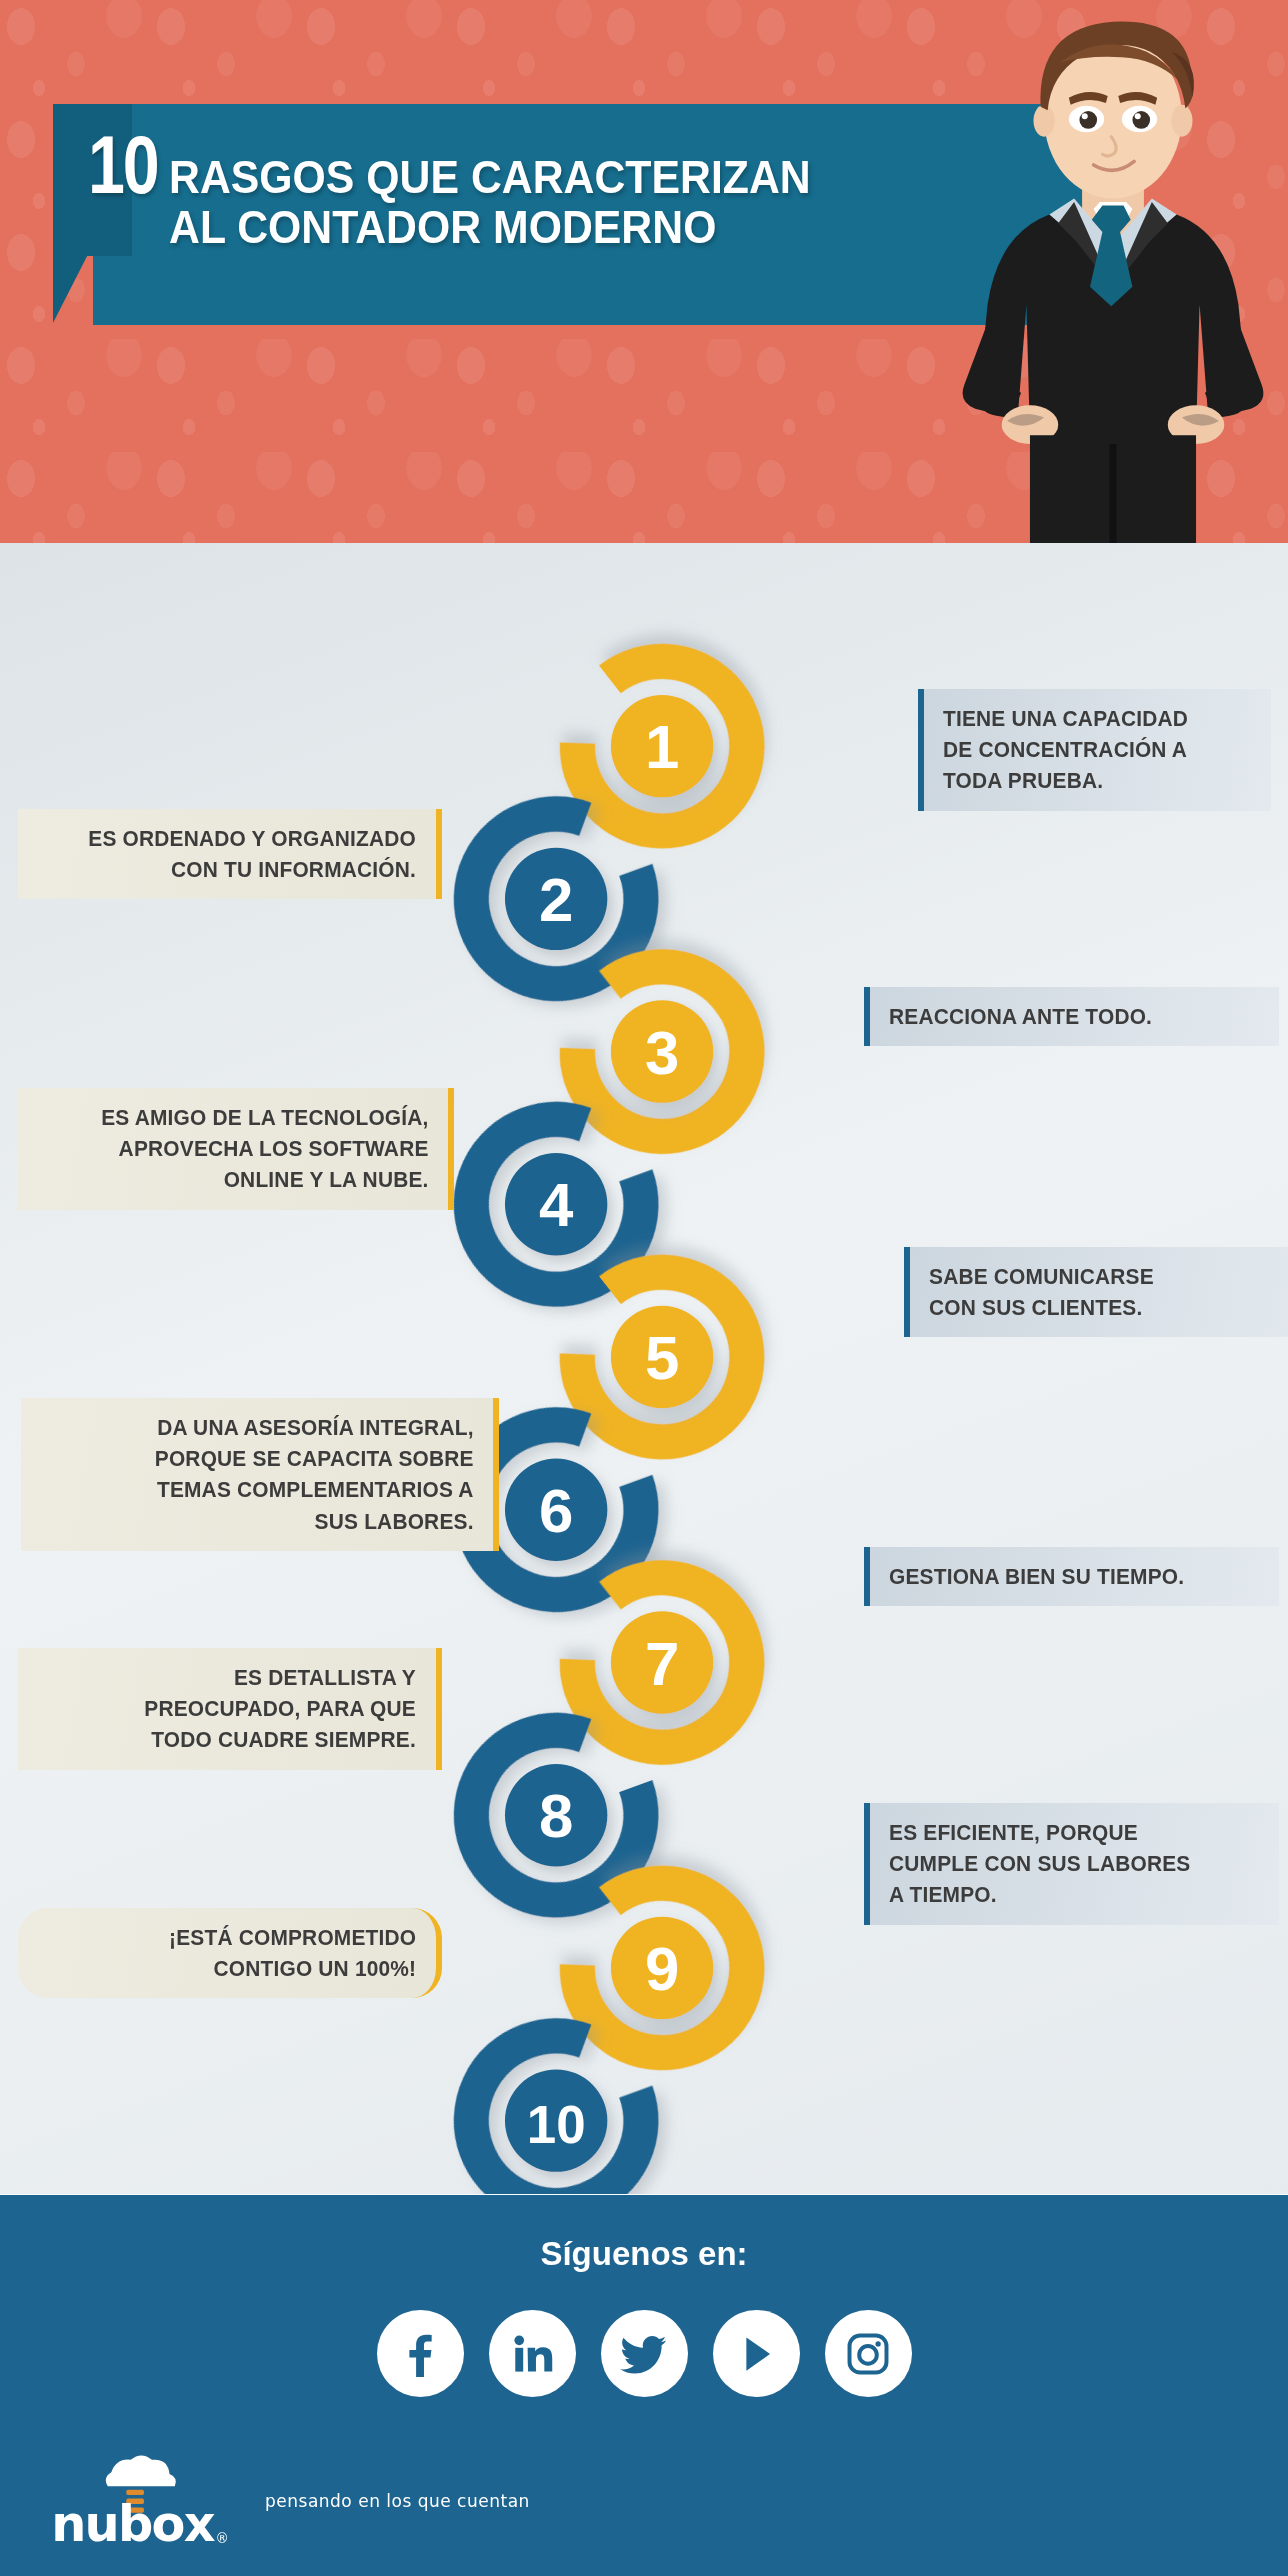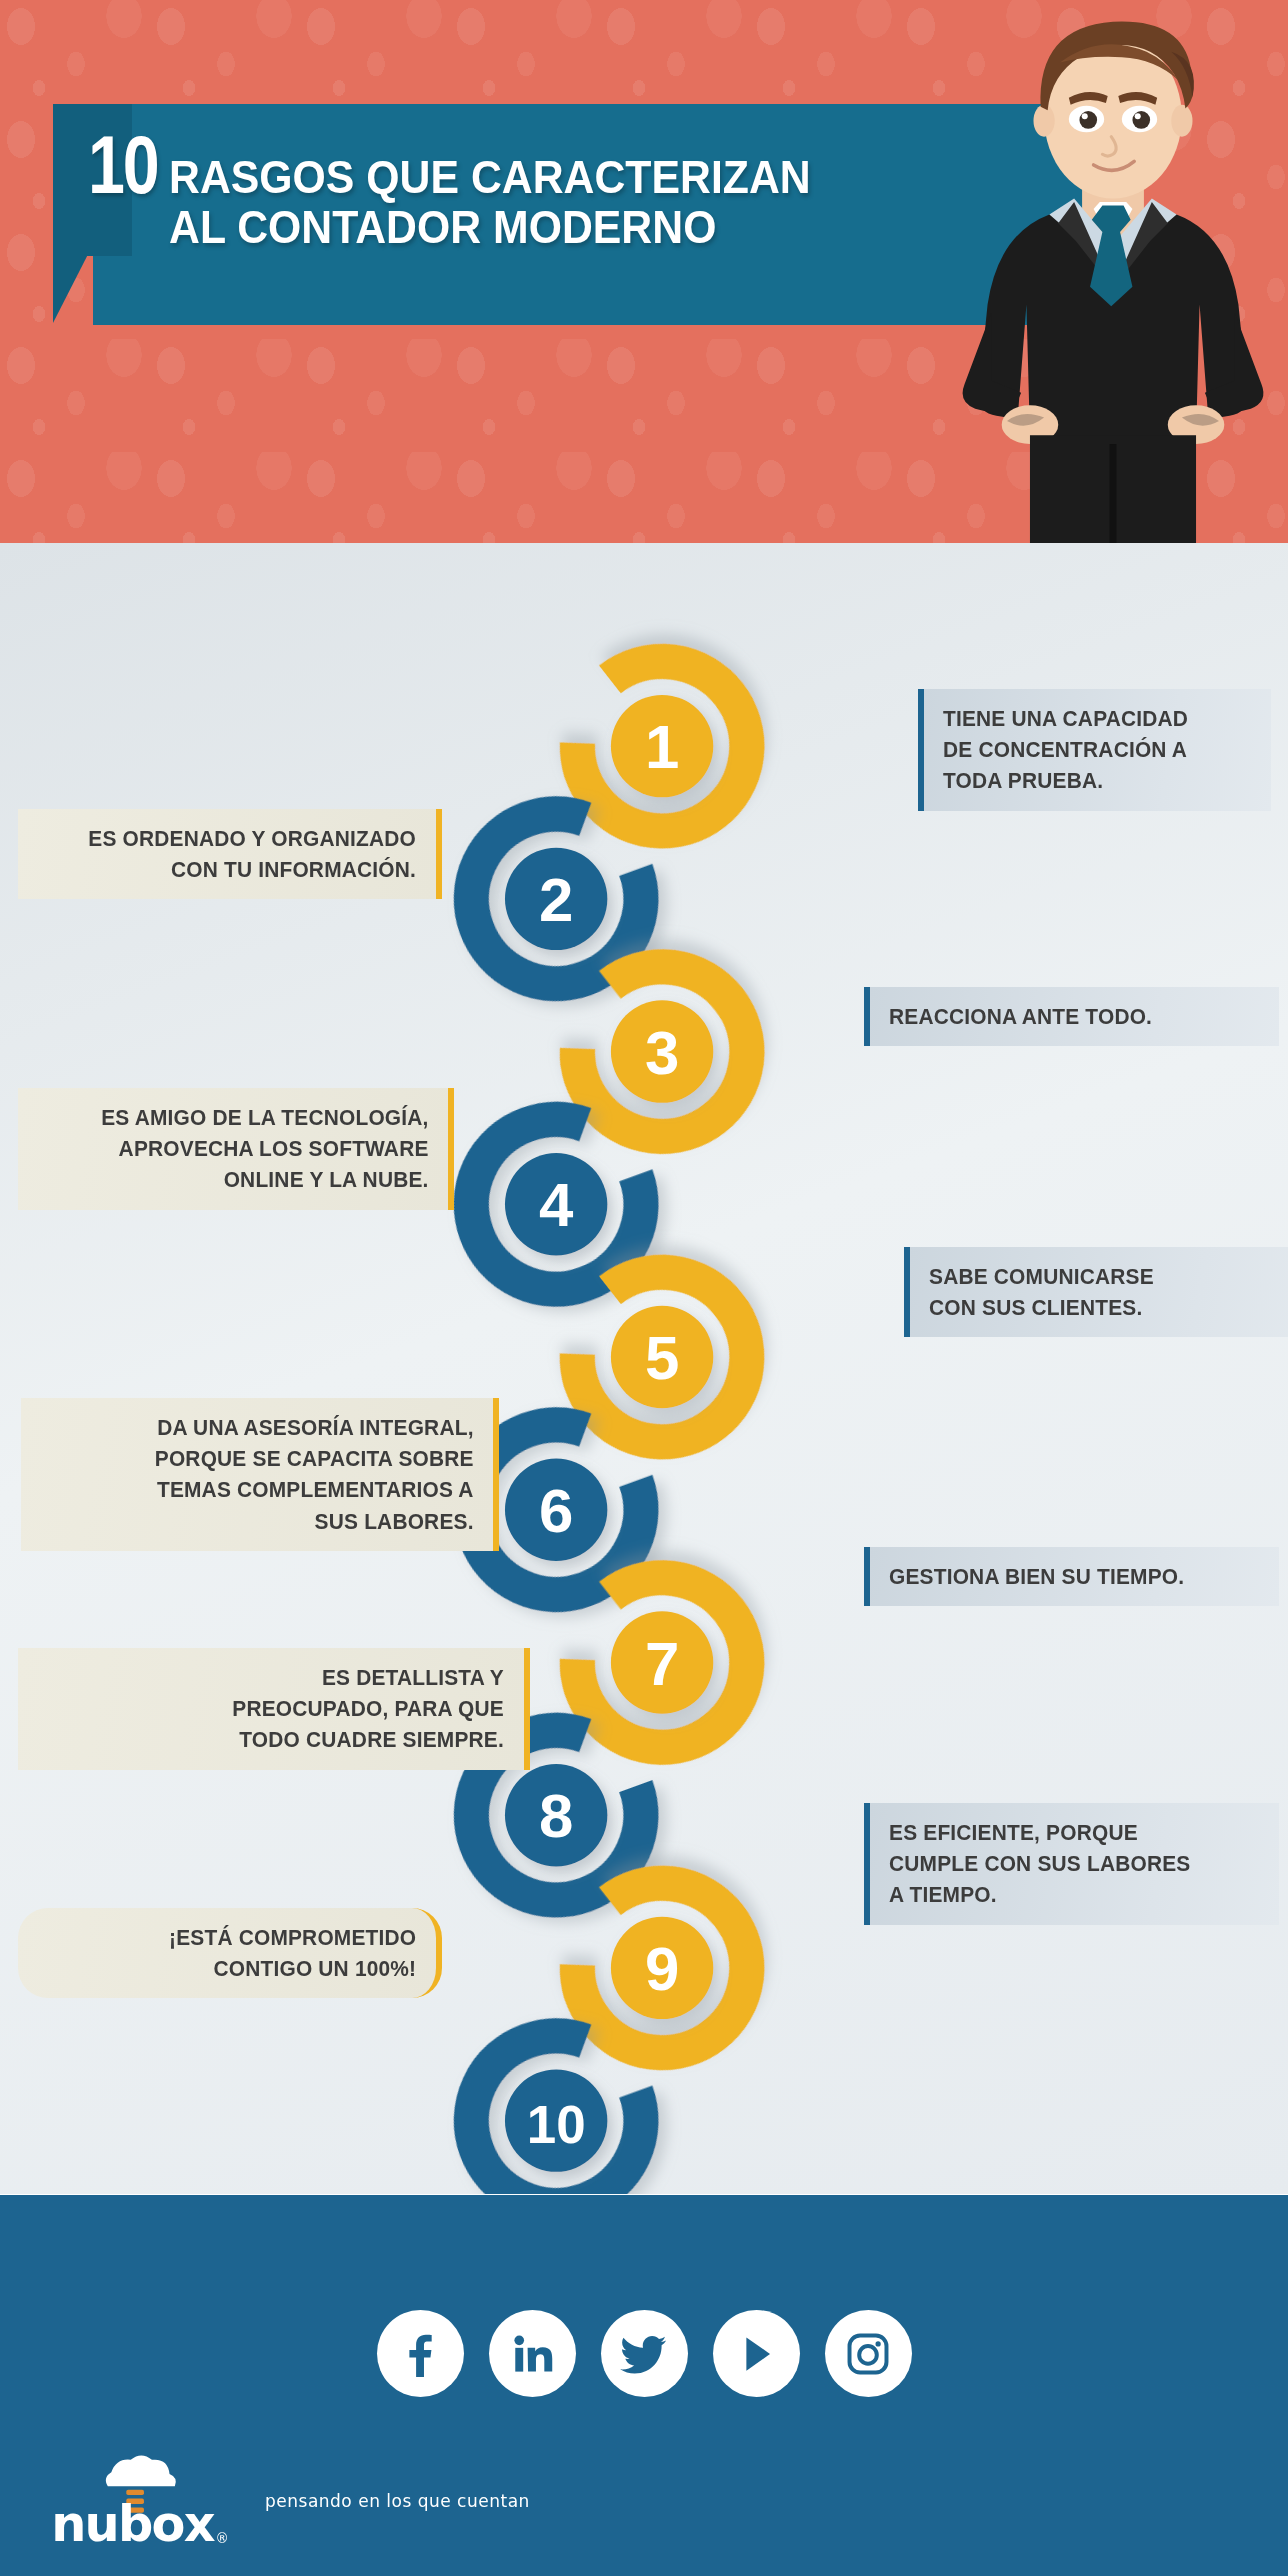--- a/index.html
+++ b/index.html
@@ -345,33 +345,34 @@
   </div>
 
   <div class="tbox tbox-left" style="left:21px; top:1358px; width:478px;margin-top:40px;">
     <p>DA UNA ASESORÍA INTEGRAL,<br>PORQUE SE CAPACITA SOBRE<br>TEMAS COMPLEMENTARIOS A<br>SUS LABORES.</p>
   </div>
 
   <div class="tbox tbox-right" style="left:864px; top:1547px; width:415px;">
     <p>GESTIONA BIEN SU TIEMPO.</p>
   </div>
 
-  <div class="tbox tbox-left" style="left:17.7px; top:1648px; width:512px;">
+  <div class="tbox tbox-left" style="left:17.7px; top:1648px; width:424px;">
     <p>ES DETALLISTA Y<br>PREOCUPADO, PARA QUE<br>TODO CUADRE SIEMPRE.</p>
   </div>
 
   <div class="tbox tbox-right" style="left:864px; top:1803px; width:415px;">
     <p>ES EFICIENTE, PORQUE<br>CUMPLE CON SUS LABORES<br>A TIEMPO.</p>
   </div>
 
   <div class="tbox tbox-left" style="left:17.7px; top:1908px; width:424px;border-radius:30px;">
     <p>¡ESTÁ COMPROMETIDO<br>CONTIGO UN 100%!</p>
   </div>
 
   <div class="footer">
+    <div class="footer-title">Síguenos en:</div>
 
     <div class="social-row">
       <a class="social-btn">
         <svg width="46" height="46" viewBox="0 0 52 52">
           <path d="M30.5 52V30h7.3l1.1-8.5h-8.4v-5.4c0-2.4.7-4.1 4.2-4.1h4.5V4.4c-.8-.1-3.5-.3-6.6-.3-6.5 0-11 4-11 11.3v6.1H14v8.5h7.6v22z" fill="#1d6490"></path>
         </svg>
       </a>
       <a class="social-btn">
         <svg width="44" height="44" viewBox="0 0 50 50">
           <rect x="6" y="18" width="9" height="27" fill="#1d6490"></rect>

